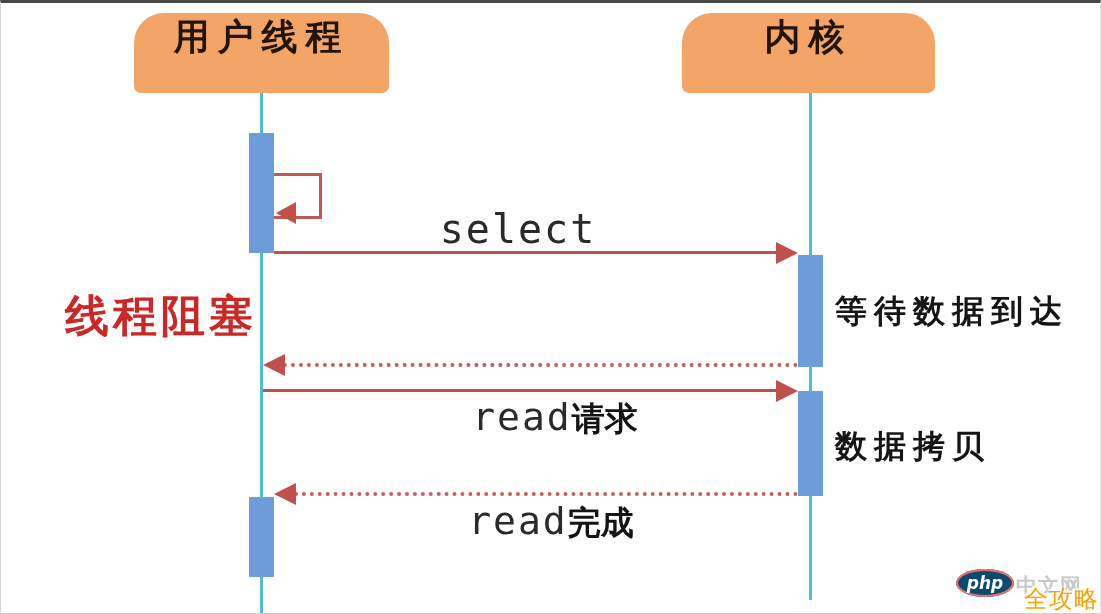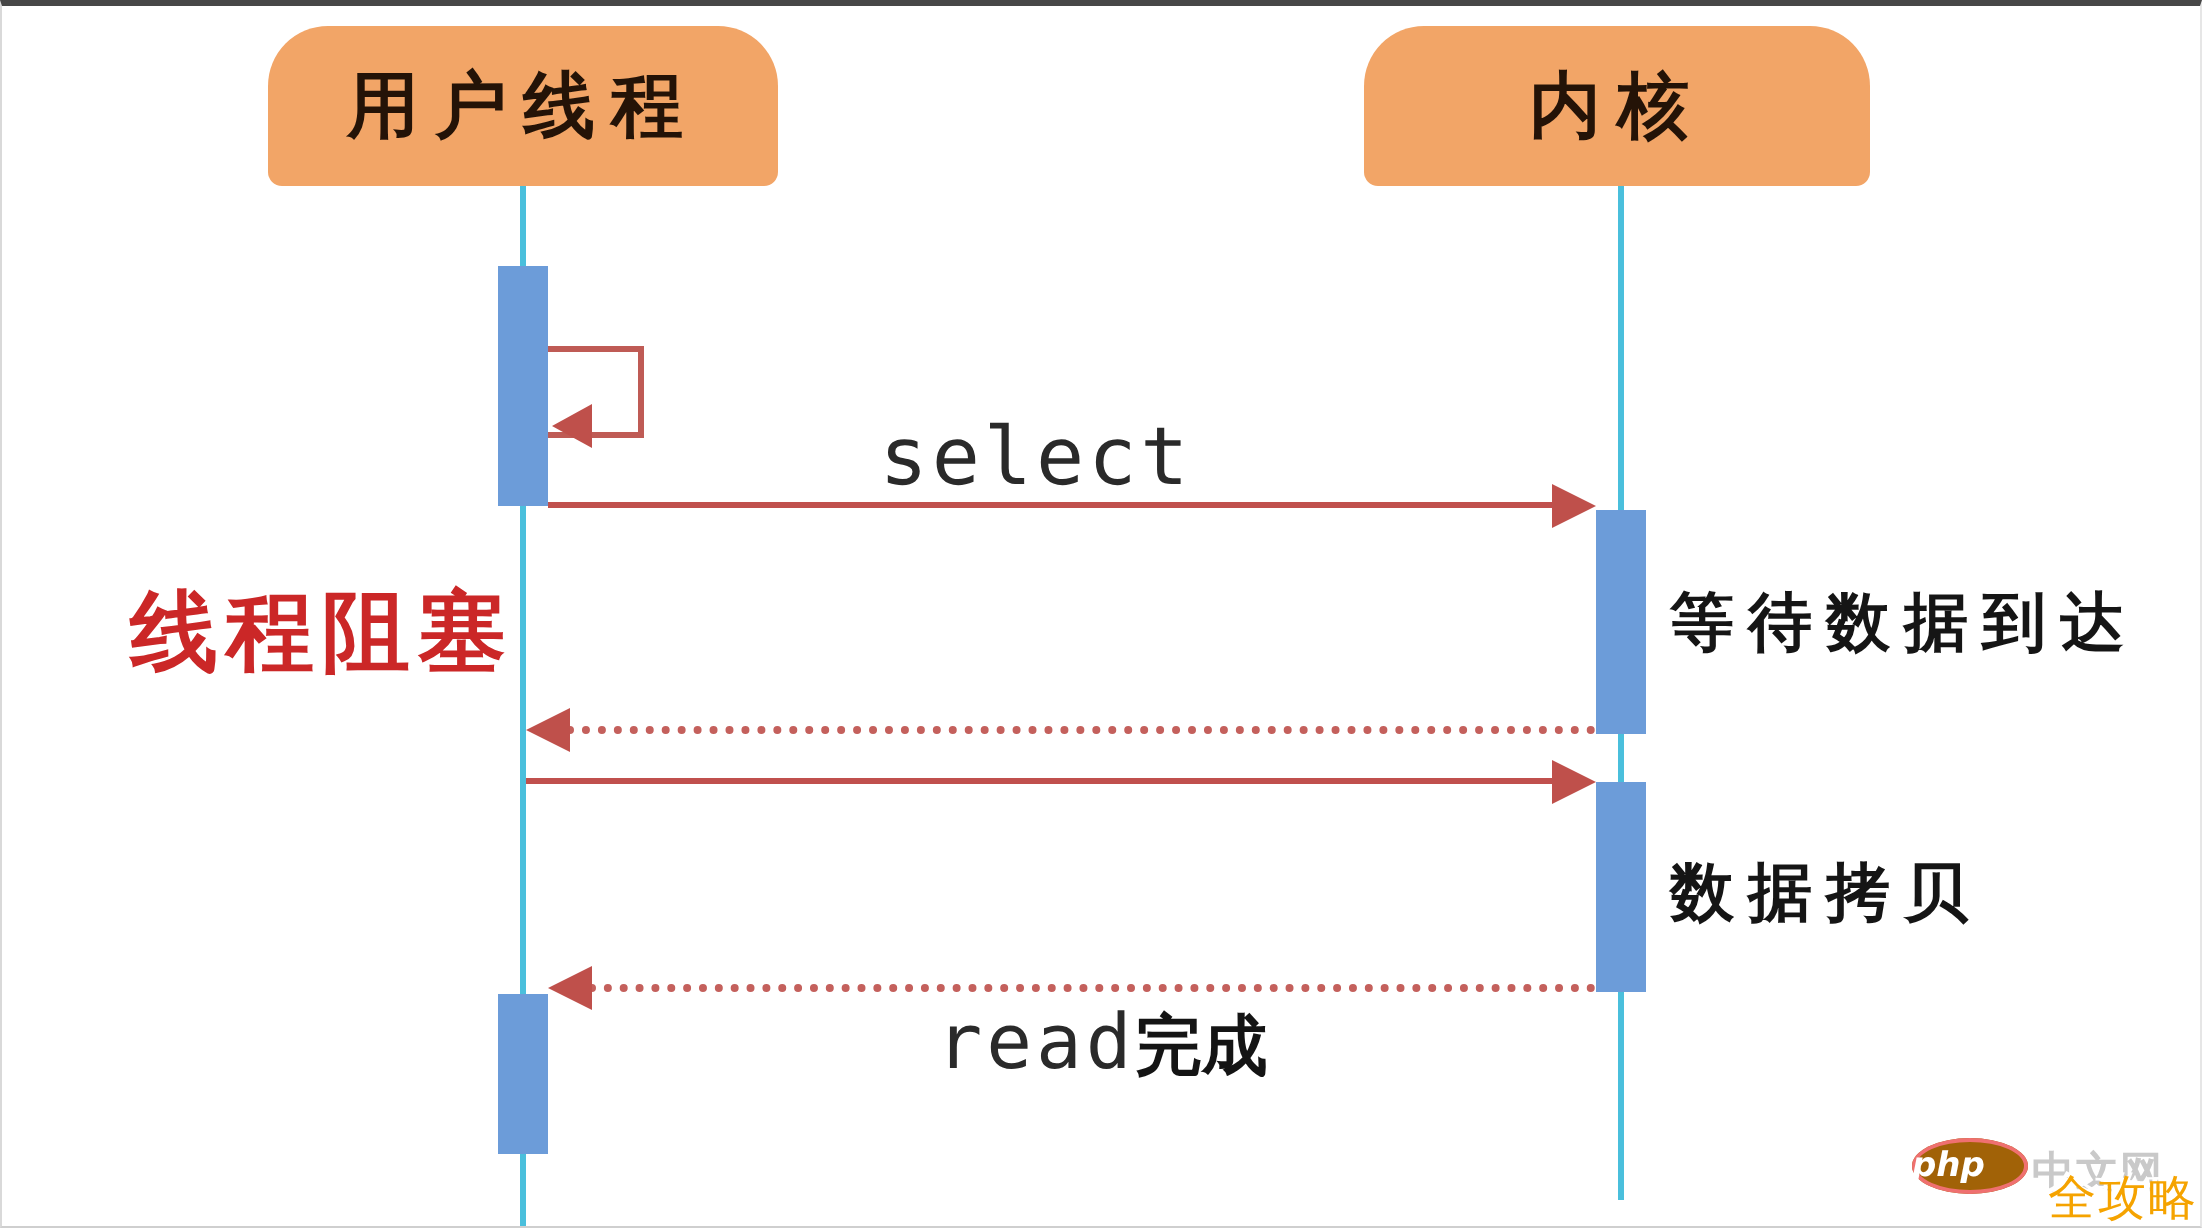--- a/index.html
+++ b/index.html
@@ -12,21 +12,21 @@
     border-left:1px solid #d9d9d9;
     border-bottom:1px solid #cfcfcf;
     border-right:1px solid #e6e6e6;
     overflow:hidden;
     font-family:"DejaVu Sans", sans-serif;
   }
   .actor{
     position:absolute;top:10px;height:80px;
     background:#F2A567;
     border-radius:30px 30px 7px 7px;
-    display:flex;align-items:center;justify-content:center;
+    display:flex;align-items:flex-start;justify-content:center;
     color:#241307;font-size:36px;font-weight:bold;letter-spacing:8px;
   }
   #actor-user{left:133px;width:255px;}
   #actor-kernel{left:681px;width:253px;}
   .lifeline{position:absolute;width:3px;background:#4ABFDC;}
   #lifeline-user{left:259px;top:90px;height:522px;}
   #lifeline-kernel{left:808px;top:90px;height:507px;}
   .activation{position:absolute;width:25px;background:#6C9CD9;}
   #act-l1{left:248px;top:130px;height:120px;}
   #act-l2{left:248px;top:494px;height:80px;}
@@ -61,22 +61,22 @@
   .annot-red{position:absolute;color:#CB2727;font-weight:bold;white-space:nowrap;}
   #annot-monitor{left:28px;top:168px;font-size:35px;letter-spacing:1px;}
   #annot-monitor .latin{font-size:38px;color:#CC4545;font-weight:normal;letter-spacing:1px;}
   #annot-blocked{left:64px;top:284px;font-size:44px;letter-spacing:4px;}
   .annot-black{position:absolute;color:#151515;font-weight:bold;white-space:nowrap;font-size:32px;letter-spacing:7px;}
   #annot-wait{left:834px;top:287px;}
   #annot-copy{left:834px;top:422px;}
 
   #watermark{position:absolute;left:953px;top:563px;width:145px;height:48px;}
   #wm-site{position:absolute;left:62px;top:6px;font-size:21px;color:#c9c9c9;font-weight:bold;letter-spacing:1px;}
-  #wm-logo{position:absolute;left:2px;top:3px;width:58px;height:28px;background:#a16207;
-    border-radius:50%;display:flex;align-items:center;
+  #wm-logo{position:absolute;left:2px;top:3px;width:58px;height:28px;background:#0c4a6e;
+    border-radius:50%;display:flex;align-items:center;justify-content:center;
     box-shadow:inset 0 0 0 2px #ef7070;}
   #wm-logo span{color:#fff;font-style:italic;font-weight:bold;font-size:17px;font-family:"DejaVu Sans", sans-serif;}
   #wm-slogan{position:absolute;left:70px;top:17px;font-size:24px;font-weight:normal;color:#F5A300;
     letter-spacing:1px;
     text-shadow:-2px -2px 0 #fff,2px -2px 0 #fff,-2px 2px 0 #fff,2px 2px 0 #fff;}
 </style>
 </head>
 <body>
 
 <div id="canvas">
@@ -103,20 +103,23 @@
   <div class="ah-right" style="left:775px;top:239px;"></div>
   <div class="msg-label" id="lbl-select">
     <span class="latin">select</span><span class="zh-part"></span>
   </div>
 
   <div class="msg-line-dotted" style="left:282px;top:360px;width:515px;"></div>
   <div class="ah-left" style="left:262px;top:351px;"></div>
 
   <div class="msg-line-solid" style="left:262px;top:386px;width:513px;"></div>
   <div class="ah-right" style="left:775px;top:377px;"></div>
+  <div class="msg-label" id="lbl-read-request">
+    <span class="latin">read</span><span class="zh-part">请求</span>
+  </div>
 
   <div class="msg-line-dotted" style="left:293px;top:489px;width:504px;"></div>
   <div class="ah-left" style="left:273px;top:480px;"></div>
   <div class="msg-label" id="lbl-read-complete">
     <span class="latin">read</span><span class="zh-part">完成</span>
   </div>
 
   <div class="annot-red" id="annot-blocked">线程阻塞</div>
   <div class="annot-black" id="annot-wait">等待数据到达</div>
   <div class="annot-black" id="annot-copy">数据拷贝</div>

